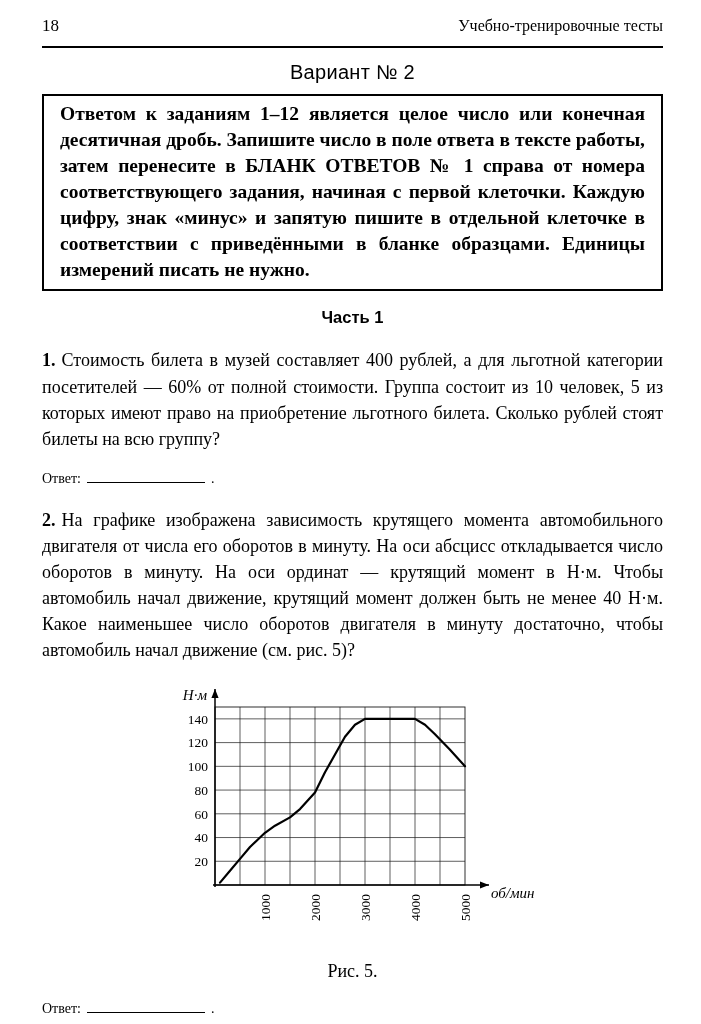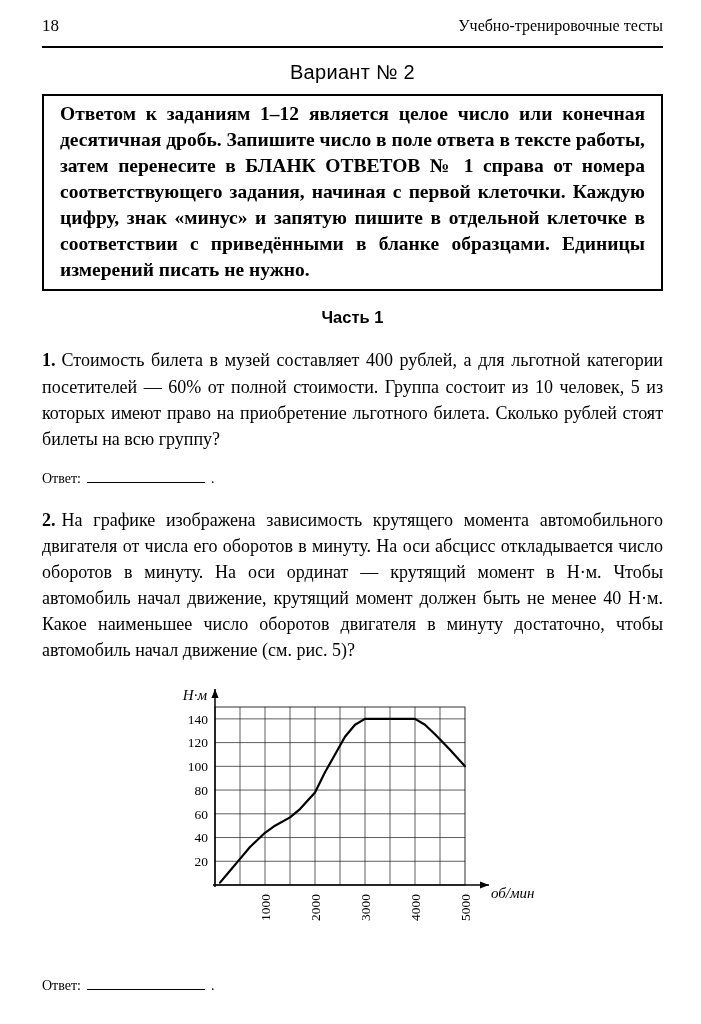--- a/index.html
+++ b/index.html
@@ -111,20 +111,21 @@
           <text x="51" y="46.66666666666667" text-anchor="end" font-size="13.5">140</text>
           <text transform="translate(112.8 217) rotate(-90)" text-anchor="end" font-size="13.5">1000</text>
           <text transform="translate(162.8 217) rotate(-90)" text-anchor="end" font-size="13.5">2000</text>
           <text transform="translate(212.8 217) rotate(-90)" text-anchor="end" font-size="13.5">3000</text>
           <text transform="translate(262.8 217) rotate(-90)" text-anchor="end" font-size="13.5">4000</text>
           <text transform="translate(312.8 217) rotate(-90)" text-anchor="end" font-size="13.5">5000</text>
           <text x="50" y="23" text-anchor="end" font-size="15" font-style="italic">Н·м</text>
           <text x="334" y="221" font-size="15" font-style="italic">об/мин</text>
           <path d="M63.0 205.6 L73.0 193.8 L83.0 181.9 L93.0 170.0 L103.0 160.5 L108.0 155.8 L118.0 148.7 L133.0 140.4 L143.0 132.1 L158.0 115.4 L168.0 95.3 L178.0 77.5 L188.0 59.7 L198.0 47.8 L208.0 41.9 L233.0 41.9 L258.0 41.9 L268.0 47.8 L278.0 57.3 L293.0 72.7 L308.0 89.3" fill="none" stroke="#000" stroke-width="2.2" stroke-linejoin="round" stroke-linecap="round"></path>
         </svg>
+      <figcaption>Рис. 5.</figcaption>
     </figure>
 
     <p class="answer">
       <span>Ответ:</span><span class="blank"></span><span>.</span>
     </p>
   </section>
 
 </div>
 
 </body></html>

